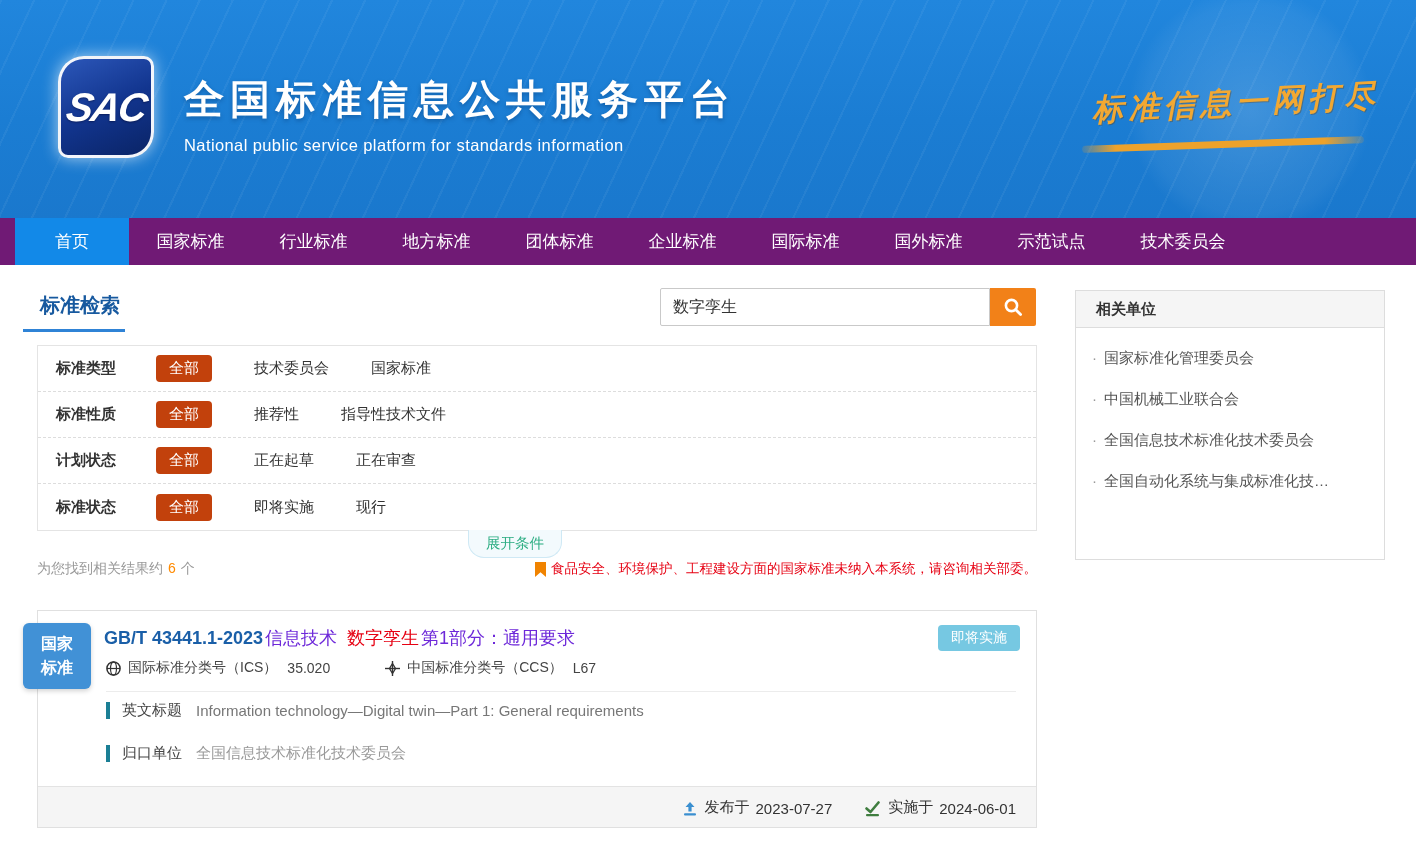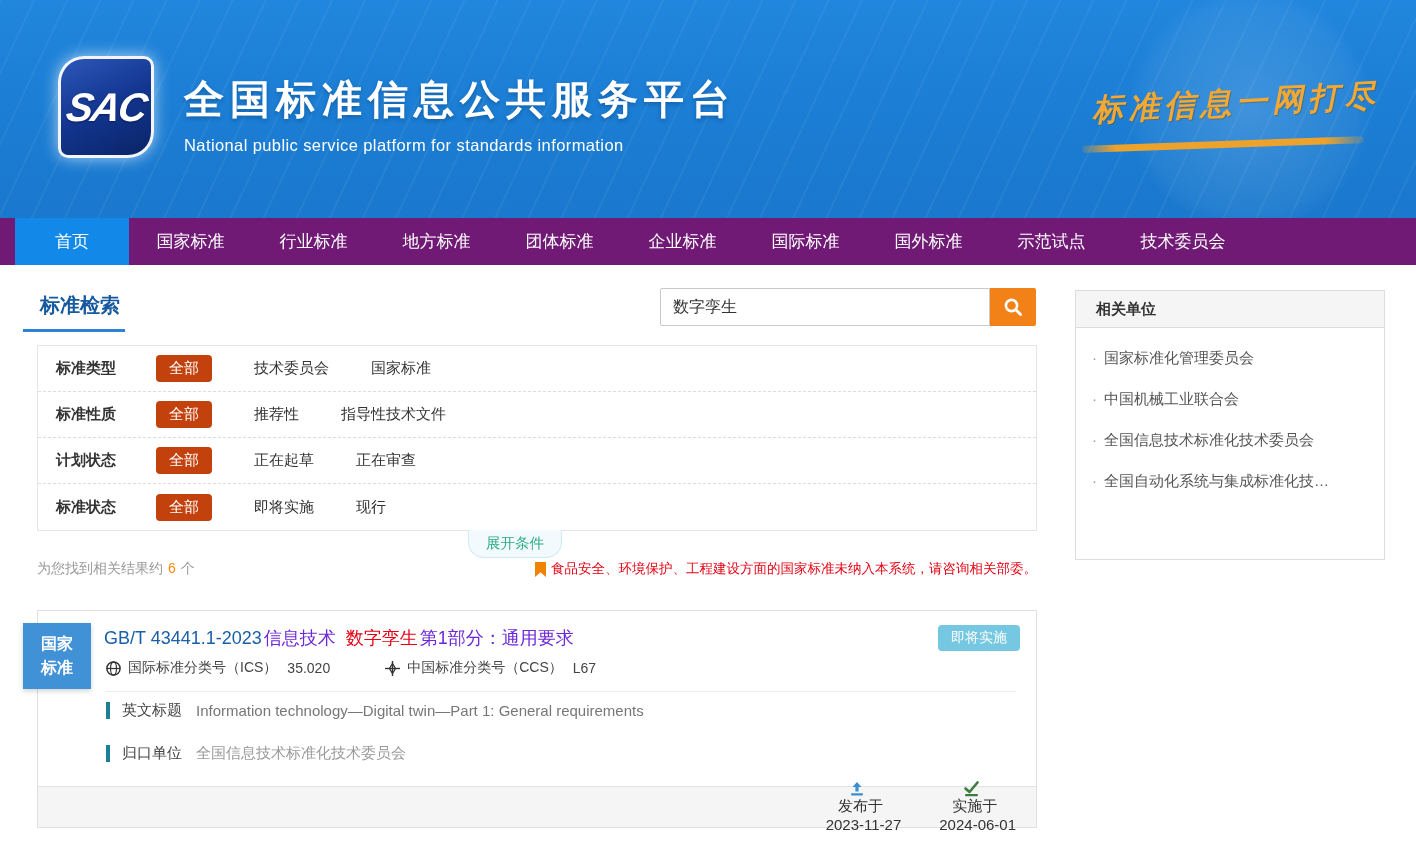--- a/index.html
+++ b/index.html
@@ -117,29 +117,29 @@
   .notice { display:flex; align-items:center; color:#e60012; font-size:13.5px; }
   .notice svg { margin-right:5px; }
 
   
   .card {
     position:absolute; left:37px; top:610px; width:1000px; height:218px;
     border:1px solid #e0e0e0; background:#fff;
   }
   .card-badge {
     position:absolute; left:-15px; top:12px; width:68px; height:66px;
-    background:#4191d6; border-radius:0; color:#fff; text-align:center;
+    background:#4191d6; border-radius:6px; color:#fff; text-align:center;
     font-size:16px; font-weight:bold; line-height:24px; padding-top:9px;
     box-shadow:0 2px 5px rgba(0,0,0,.18); cursor:pointer;
   }
   .card-title-row {
     position:absolute; left:66px; top:12px; right:16px; height:30px;
     display:flex; align-items:center;
   }
-  .std-code { font-size:18px; font-weight:normal; color:#1a5fa8; cursor:pointer; }
+  .std-code { font-size:18px; font-weight:bold; color:#1a5fa8; cursor:pointer; }
   .std-title-part { font-size:18px; color:#6d28d9; margin-left:2px; cursor:pointer; }
   .std-title-hl { font-size:18px; color:#e60012; margin-left:10px; cursor:pointer; }
   .status-badge {
     margin-left:auto; background:#76c8e2; color:#fff; font-size:14px;
     padding:4px 13px; border-radius:4px;
   }
   .card-meta-row {
     position:absolute; left:68px; top:48px; display:flex; align-items:center;
     font-size:14px; color:#444;
   }
@@ -154,21 +154,21 @@
   .field-bar { width:4px; height:17px; background:#1b7f95; margin-right:12px; }
   .field-label { font-size:15px; color:#444; }
   .field-value { margin-left:14px; font-size:15px; color:#777; }
   .card-field.f1 .field-value { color:#999; }
   .card-footer {
     position:absolute; left:0; right:0; bottom:0; height:41px;
     background:#f5f5f5; border-top:1px solid #e3e3e3;
     display:flex; align-items:center; justify-content:flex-end; padding-right:20px;
     font-size:15px; color:#333;
   }
-  .date-group { display:flex; align-items:center;flex-direction:column; }
+  .date-group { display:flex; align-items:flex-end; }
   .date-group + .date-group { margin-left:32px; }
   .date-group svg { margin-right:7px; }
   .date-group .date { margin-left:6px; }
 
   
   .side-panel {
     position:absolute; left:1075px; top:290px; width:310px; height:270px;
     border:1px solid #ddd; background:#fff;
   }
   .side-header {
@@ -310,21 +310,21 @@
     <span class="field-value">全国信息技术标准化技术委员会</span>
   </div>
 
   <div class="card-footer">
     <span class="date-group">
       <svg width="16" height="16" viewBox="0 0 16 16">
         <path d="M8 1 L12.5 6 H9.6 V10.5 H6.4 V6 H3.5 Z" fill="#3a8fd0"></path>
         <rect x="2" y="12.2" width="12" height="2.4" rx="1" fill="#3a8fd0"></rect>
       </svg>
       <span>发布于</span>
-      <span class="date">2023-11-27</span>
+      <span class="date">2023-07-27</span>
     </span>
     <span class="date-group">
       <svg width="17" height="16" viewBox="0 0 17 16">
         <path d="M2.5 7.5 L6.5 11 L14.5 1.5" fill="none" stroke="#3f7d3f" stroke-width="2.6" stroke-linecap="round" stroke-linejoin="round"></path>
         <rect x="2" y="13" width="13" height="2.2" rx="1" fill="#3f7d3f"></rect>
       </svg>
       <span>实施于</span>
       <span class="date">2024-06-01</span>
     </span>
   </div>

